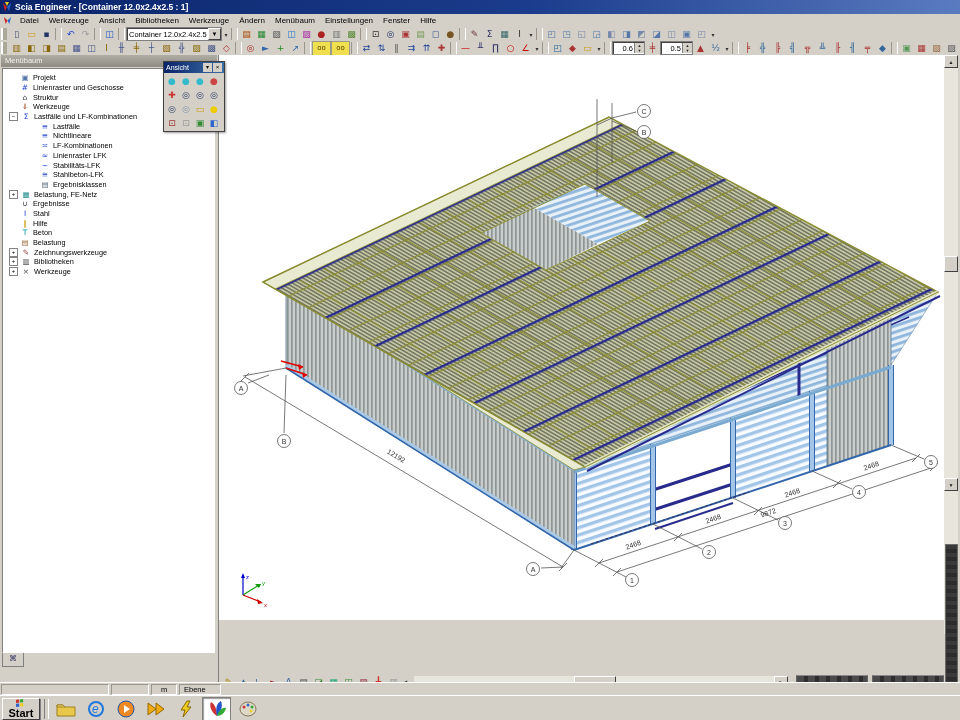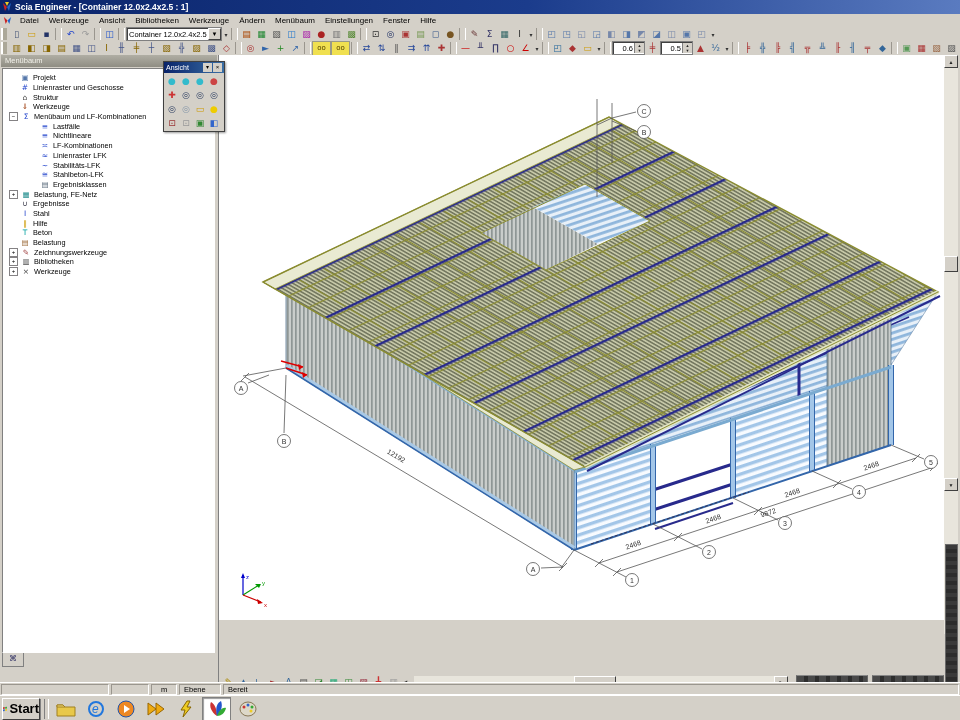--- a/index.html
+++ b/index.html
@@ -77,21 +77,21 @@
     font-family:"DejaVu Sans",sans-serif;font-size:9px;text-align:center;line-height:13px;color:#444;}
   #snapbar{margin-left:auto;margin-right:18px;display:flex;align-items:center;}
   
   #statusbar{left:0;top:682px;width:960px;height:13px;background:#d4d0c8;display:flex;border-top:1px solid #fff;}
   .scell{height:11px;margin:1px 1px 0 1px;border:1px solid #9a968e;border-bottom-color:#fff;border-right-color:#fff;
     font-size:7.5px;line-height:10px;padding:0 4px;box-sizing:border-box;}
   
   #taskbar{left:0;top:695px;width:960px;height:25px;background:#d4d0c8;border-top:1px solid #fff;display:flex;align-items:center;}
   #startbtn{width:36px;height:20px;margin-left:2px;background:#d4d0c8;border:1px solid #fff;
     border-right-color:#404040;border-bottom-color:#404040;box-shadow:1px 1px 0 #808080;
-    display:flex;align-items:center;justify-content:center;font-weight:bold;font-size:13px;}
+    display:flex;align-items:center;justify-content:center;font-weight:bold;font-size:11px;flex-direction:column;}
   .qlbtn{width:27px;height:22px;display:flex;align-items:center;justify-content:center;margin-left:3px;flex:0 0 auto;}
   .qlbtn.pressed{background:#fff;border:1px solid #808080;box-shadow:inset 1px 1px 1px #999;}
   .tkdiv{width:3px;height:20px;border-left:1px solid #808080;border-right:1px solid #fff;margin-left:4px;}
   svg text{font-family:"Liberation Sans",sans-serif;}
 </style>
 </head>
 <body>
 
 <div class="px" id="titlebar">
   <svg class="appico" viewBox="0 0 10 10">
@@ -291,21 +291,21 @@
         <div class="trow">
           <span style="width: 6px; flex: 0 0 auto;"></span>
           <span style="width: 11px; flex: 0 0 auto;"></span>
           <span class="tico" style="color: rgb(153, 51, 0);">⇓</span>
           <span>Werkzeuge</span>
         </div>
         <div class="trow">
           <span style="width: 6px; flex: 0 0 auto;"></span>
           <span class="tbox">−</span>
           <span class="tico" style="color: rgb(34, 68, 204);">Σ</span>
-          <span>Menübaum und LF-Kombinationen</span>
+          <span>Lastfälle und LF-Kombinationen</span>
         </div>
         <div class="trow">
           <span style="width: 26px; flex: 0 0 auto;"></span>
           <span style="width: 11px; flex: 0 0 auto;"></span>
           <span class="tico" style="color: rgb(34, 68, 204);">≡</span>
           <span>Lastfälle</span>
         </div>
         <div class="trow">
           <span style="width: 26px; flex: 0 0 auto;"></span>
           <span style="width: 11px; flex: 0 0 auto;"></span>
@@ -656,21 +656,20 @@
     </div>
 
   </div>
 </div>
 
 <div class="px" id="statusbar">
   <span class="scell" style="width:108px;"></span>
   <span class="scell" style="width:38px;"></span>
   <span class="scell" style="width:26px;text-align:center;">m</span>
   <span class="scell" style="width:42px;">Ebene XY</span>
-  <span class="scell" style="flex:1;">Bereit</span>
 </div>
 
 <div class="px" id="taskbar">
   <div id="startbtn">
     <svg width="10" height="10" viewBox="0 0 10 10" style="margin-right:2px;">
       <rect x="0" y="1" width="4" height="4" fill="#cc3333" transform="skewY(-6)"></rect>
       <rect x="5" y="1" width="4" height="4" fill="#33aa33" transform="skewY(-6)"></rect>
       <rect x="0" y="6" width="4" height="4" fill="#3366cc" transform="skewY(-6)"></rect>
       <rect x="5" y="6" width="4" height="4" fill="#eecc22" transform="skewY(-6)"></rect>
     </svg>

